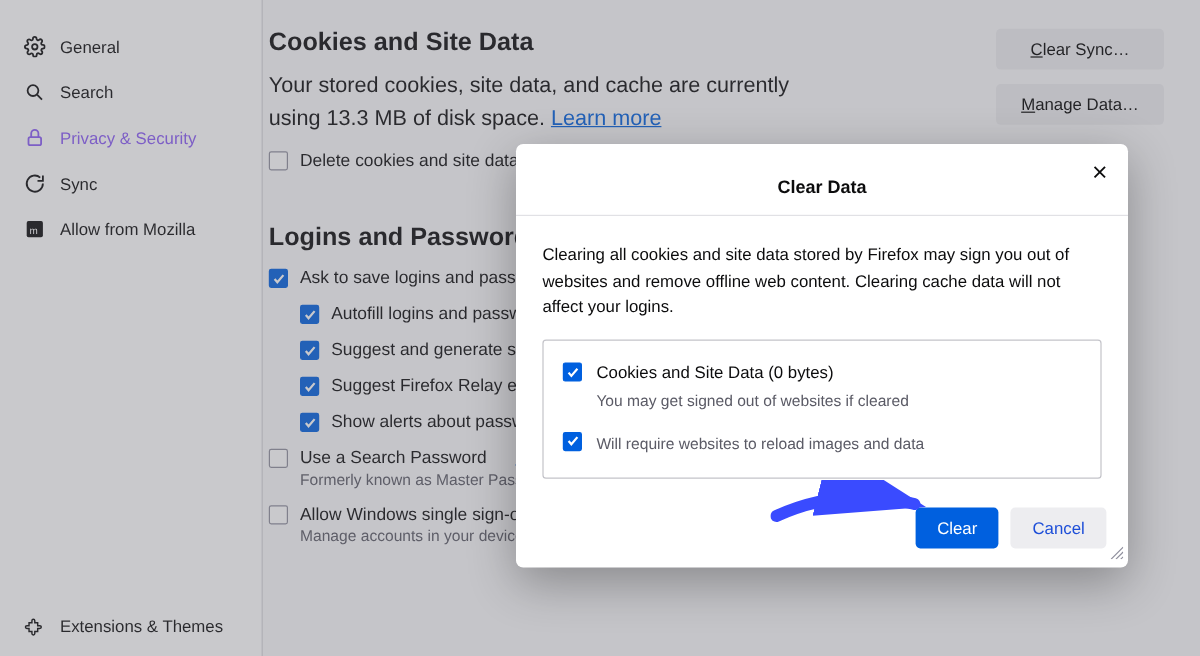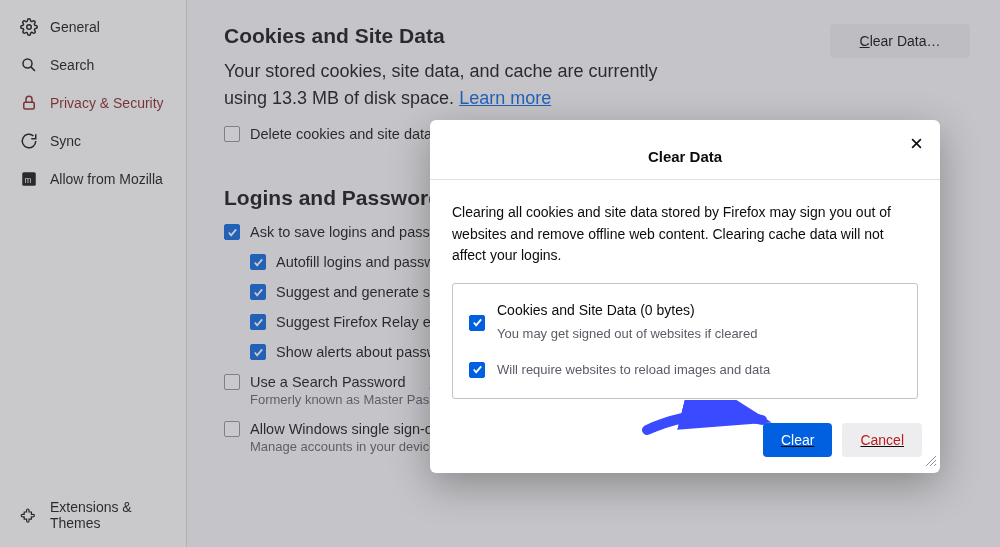--- a/index.html
+++ b/index.html
@@ -1,20 +1,20 @@
 <!DOCTYPE html>
 <html><head>
 <meta charset="utf-8">
 <style>
   * { box-sizing: border-box; margin: 0; padding: 0; font-family: "Segoe UI", Arial, sans-serif; }
   body { width: 1000px; height: 547px; overflow: hidden; position: relative; background: #f9f9fb; font-size: 14px; color: #0c0c0d; }
 
-  .sidebar { position: absolute; left: 0; top: 0; width: 187px; height: 547px; background: #fff; border-right: 1px solid #d7d7db; padding-top: 8px; }
+  .sidebar { position: absolute; left: 0; top: 0; width: 219px; height: 547px; background: #fff; border-right: 1px solid #d7d7db; padding-top: 20px; }
   .side-item { display: flex; align-items: center; gap: 12px; padding: 10px 20px; color: #0c0c0d; cursor: pointer; }
-  .side-item.active { color: #7f1d1d; }
+  .side-item.active { color: #8b5cf6; }
   .side-icon { width: 18px; height: 18px; display:flex; align-items:center; justify-content:center; flex-shrink:0; }
   .side-icon svg { width: 18px; height: 18px; }
   .side-bottom { position:absolute; bottom: 6px; }
 
   .main { position:absolute; left: 194px; top:0; right:0; bottom:0; padding: 24px 30px 10px 30px; overflow:hidden; }
   .section-title { font-size: 21px; font-weight: 600; margin-bottom: 10px; }
   .desc { font-size: 18px; color: #0c0c0d; line-height: 1.5; }
   .desc a, .link { color: #0060df; text-decoration: underline; cursor:pointer; }
   .row { display:flex; justify-content: space-between; align-items:flex-start; }
   .btn-col { display:flex; flex-direction:column; gap:12px; align-items:flex-end; }
@@ -29,29 +29,29 @@
   .chk.checked svg { width:11px; height:11px; }
   .sub-note { margin-left:26px; font-size:13px; color:#5b5b66; margin-top:2px;}
 
   .overlay { position:absolute; inset:0; background: rgba(100,100,110,0.35); z-index: 5; }
 
   .dialog { position:absolute; z-index:10; left:430px; top:120px; width:510px; background:#fff; border-radius:6px; box-shadow: 0 12px 40px rgba(0,0,0,0.3); }
   .dlg-head { padding: 28px 20px 14px; border-bottom:1px solid #e1e1e5; text-align:center; font-size:15px; font-weight:600; position:relative;}
   .dlg-close { position:absolute; right:14px; top:14px; cursor:pointer; padding:2px;}
   .dlg-body { padding: 22px 22px 16px; font-size:14px; color:#0c0c0d; line-height:1.55;}
   .dlg-panel { border:1px solid #c3c3c9; border-radius:3px; margin-top:16px; padding: 16px 16px 14px; }
-  .dlg-opt { display:flex; gap:12px; margin-bottom: 4px; align-items:center;}
+  .dlg-opt { display:flex; gap:12px; margin-bottom: 4px; align-items:flex-start;}
   .dlg-opt .chk { margin-top:2px; }
   .dlg-opt-title { font-size:14px; }
   .dlg-opt-sub { font-size:13px; color:#5b5b66; margin-top:2px; }
   .dlg-opt + .dlg-opt { margin-top: 14px;}
-  .dlg-foot { display:flex; gap:10px; justify-content:flex-end; padding: 8px 18px 16px; text-decoration: underline;}
+  .dlg-foot { display:flex; gap:10px; justify-content:flex-end; padding: 8px 18px 16px;}
   .pill-btn { height:34px; padding: 0 18px; border-radius:4px; border:none; font-size:14px; cursor:pointer; }
   .primary { background:#0060df; color:#fff; }
-  .secondary { background:#ededf0; color:#b91c1c; }
+  .secondary { background:#ededf0; color:#1d4ed8; }
   .resize-grip { position:absolute; right:4px; bottom:4px; color:#8f8f9d; }
 
   .arrow { position:absolute; z-index:12; left:642px; top:400px; pointer-events:none;}
 </style>
 </head>
 <body>
 
 <nav class="sidebar">
   <div class="side-item">
     <span class="side-icon">
@@ -111,21 +111,22 @@
 <main class="main">
   <div class="row">
     <div style="max-width:460px;">
       <h2 class="section-title">Cookies and Site Data</h2>
       <p class="desc">
         <span>Your stored cookies, site data, and cache are currently using 13.3 MB of disk space.   </span>
         <a class="link">Learn more</a>
       </p>
     </div>
     <div class="btn-col">
-      <button class="big-btn"><span class="underline">C</span><span>lear Data…</span></button>
+      <button class="big-btn"><span class="underline">C</span><span>lear Sync…</span></button>
+      <button class="big-btn"><span class="underline">M</span><span>anage Data…</span></button>
     </div>
   </div>
 
   <div class="chk-line">
     <span class="chk"></span>
     <span>Delete cookies and site data when Firefox is closed</span>
   </div>
 
   <h2 class="section-title" style="margin-top:44px;">Logins and Passwords</h2>
 

